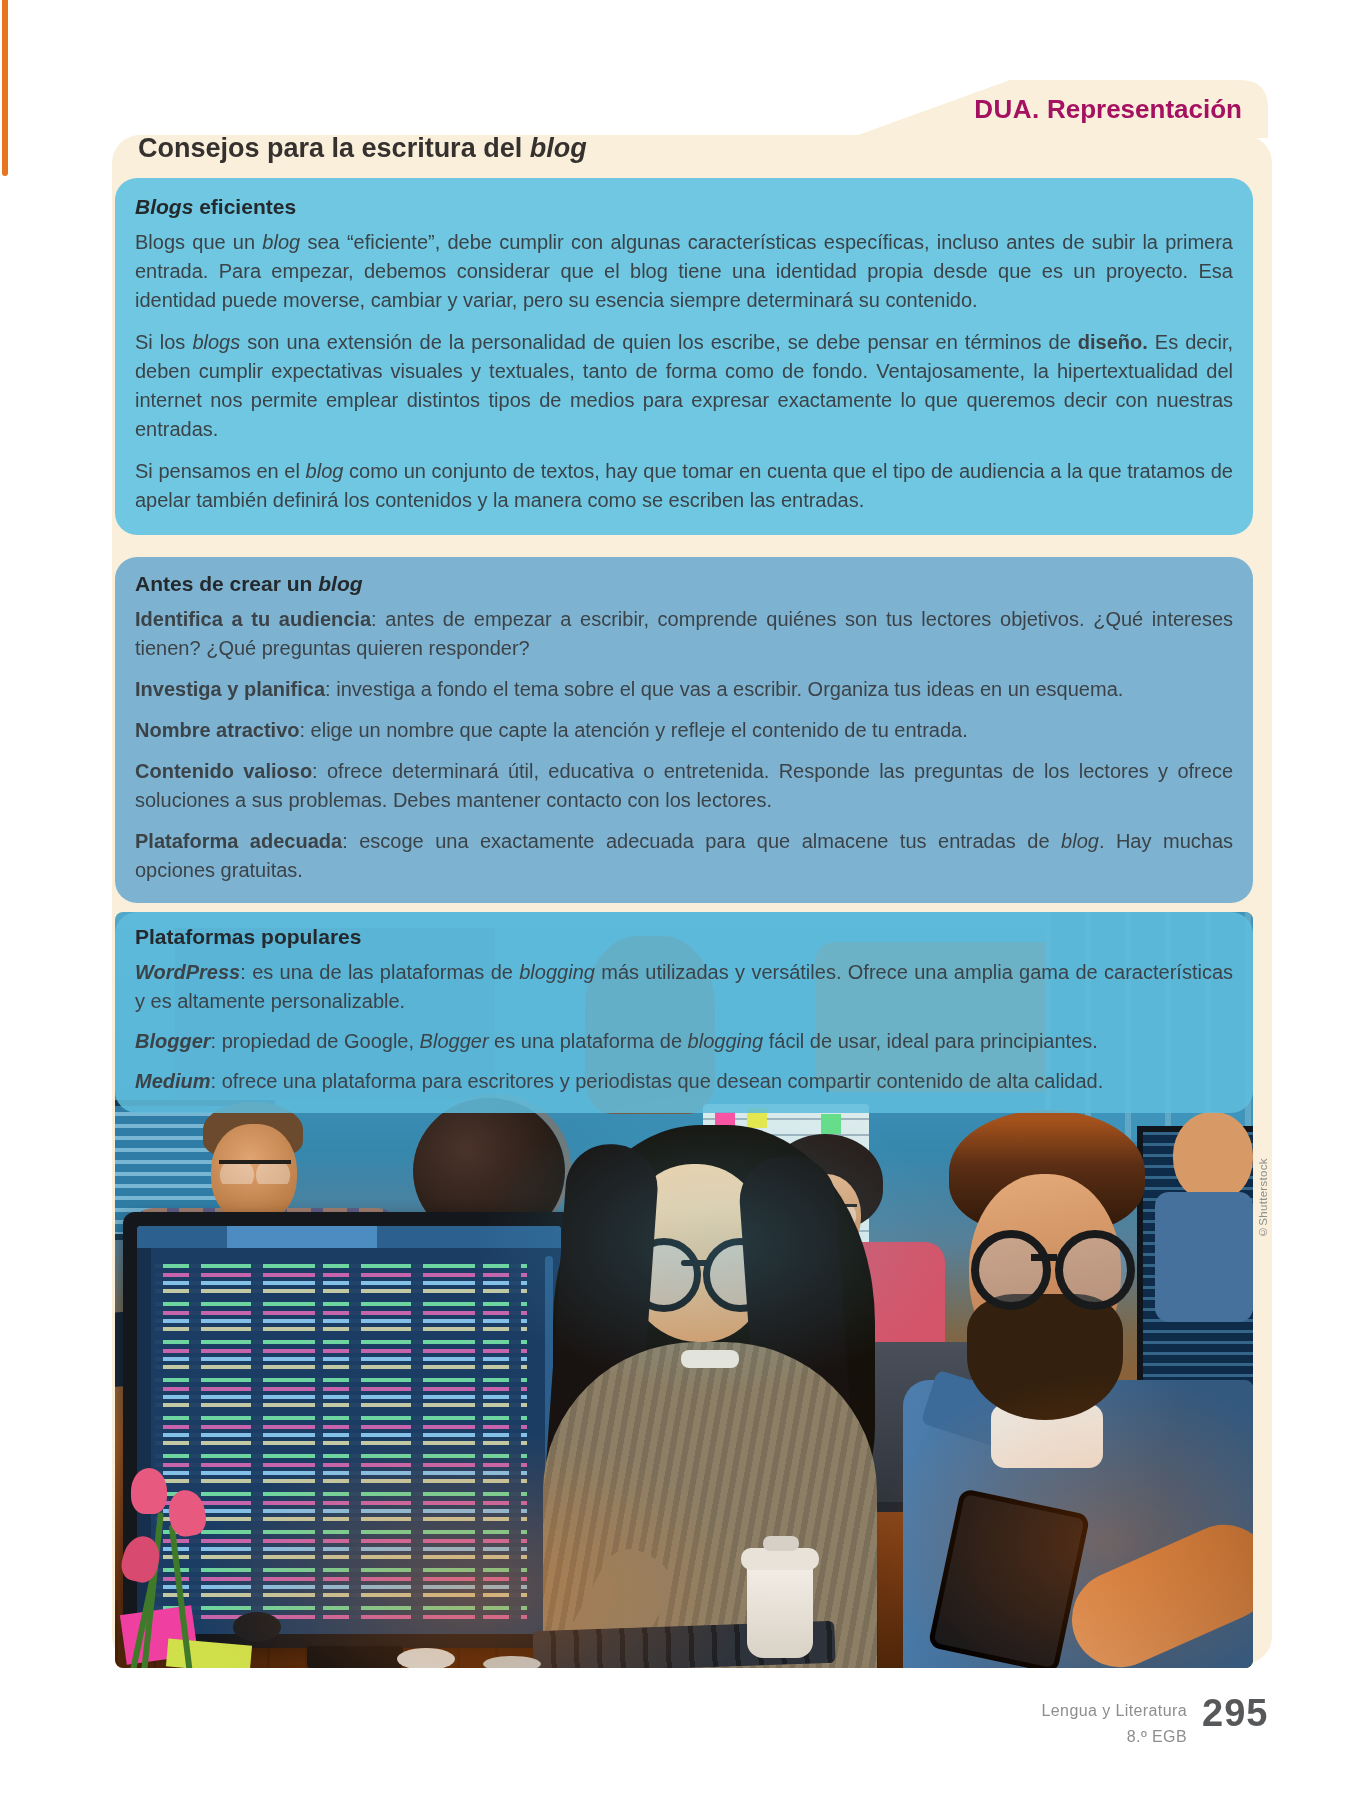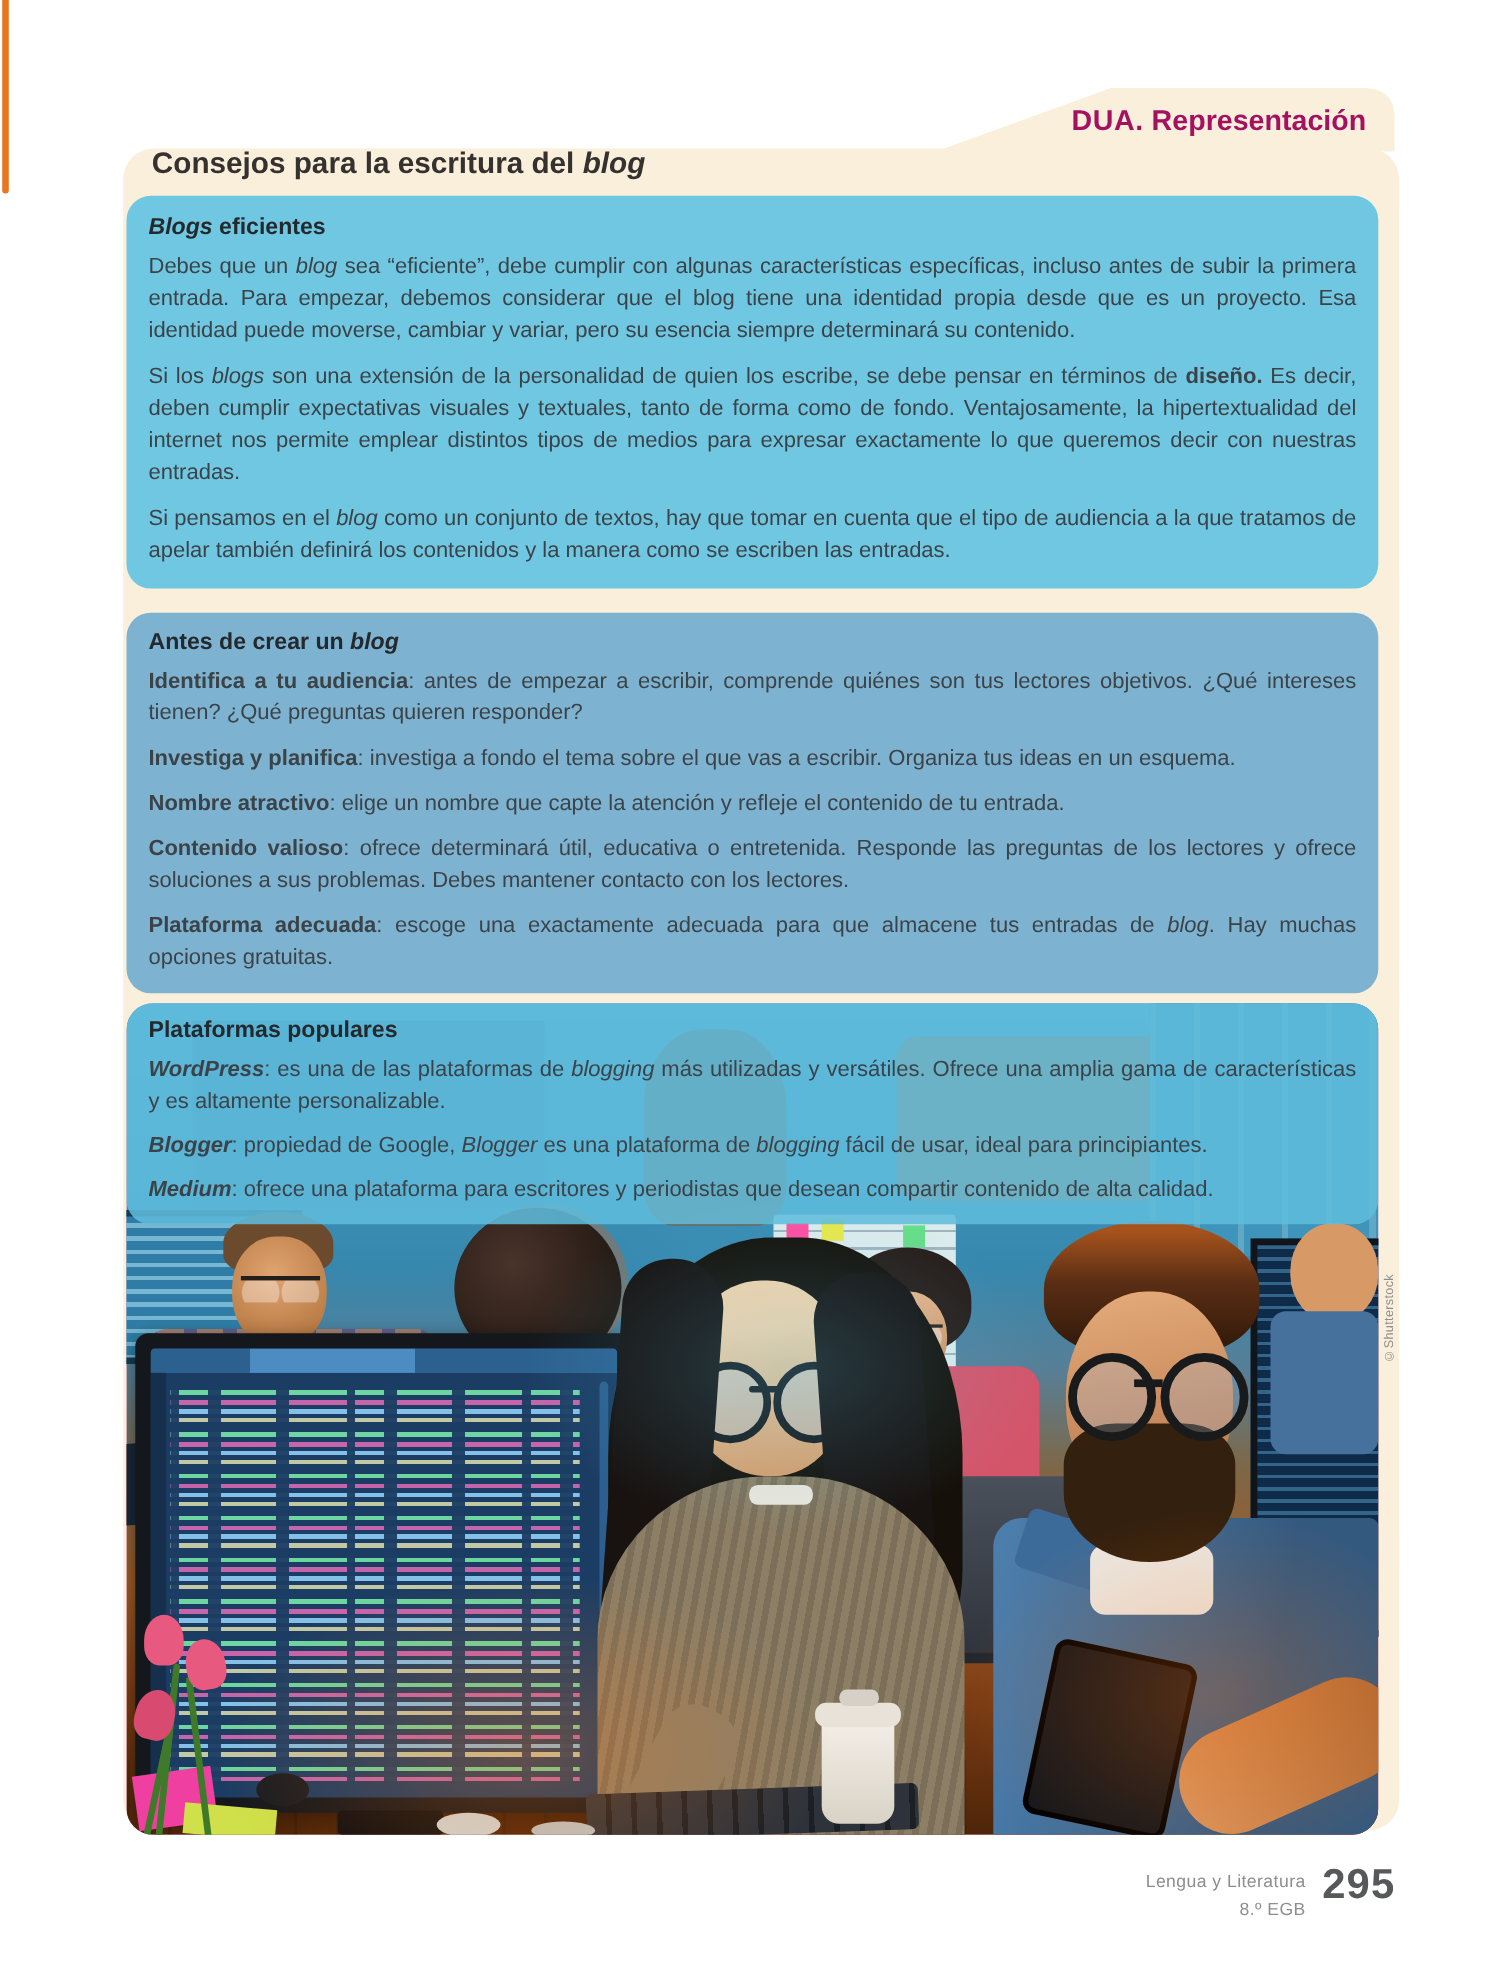--- a/index.html
+++ b/index.html
@@ -23,21 +23,21 @@
   .box p{margin:0 0 13px;text-align:justify;}
   .box1{left:115px;top:178px;width:1138px;height:357px;background:#6fc7e1;padding:16px 20px 4px;box-sizing:border-box;}
   .box2{left:115px;top:557px;width:1138px;height:346px;background:#7db3d1;padding:14px 20px 2px;box-sizing:border-box;}
   .box2 p{margin-bottom:12px;}
   .box3{left:0;top:0;width:1138px;height:201px;background:rgba(95,188,221,0.87);
         border-radius:22px;padding:12px 20px 2px;box-sizing:border-box;position:absolute;z-index:40;}
   .box3 p{margin-bottom:11px;}
   .sb{font-weight:700}.si{font-style:italic}.sbi{font-weight:700;font-style:italic}
 
   
-  .photo{left:115px;top:912px;width:1138px;height:756px;border-radius:24px;overflow:hidden;background:#f9a8d4;}
+  .photo{left:115px;top:912px;width:1138px;height:756px;border-radius:8px;overflow:hidden;background:#fef9c3;}
   .photo .abs{position:absolute;}
   .ph-bg{inset:0;background:linear-gradient(180deg,#53a8c9 0%,#3d92b8 20%,#3787ad 32%,#577f97 44%,#7e6747 56%,#9c5a26 70%,#7a3c14 84%,#4e2509 100%);}
   .ph-screen1{left:-10px;top:188px;width:170px;height:140px;background:#2f7da6;
       box-shadow:inset 0 0 0 6px #173c52;background-image:repeating-linear-gradient(180deg,rgba(190,240,255,.5) 0 4px,transparent 4px 12px);}
   .ph-window-right{left:930px;top:0;width:208px;height:230px;background:#3e94ba;
       background-image:repeating-linear-gradient(90deg,rgba(255,255,255,.18) 0 6px,transparent 6px 40px);}
   .ph-monitor-far-right{left:1022px;top:214px;width:116px;height:350px;background:#0f2b4a;border:6px solid #10151c;
       background-image:repeating-linear-gradient(180deg,rgba(120,210,255,.35) 0 3px,transparent 3px 11px);}
   .ph-whiteboard{left:588px;top:192px;width:166px;height:152px;background:#dcebec;border-radius:4px;
       background-image:repeating-linear-gradient(180deg,transparent 0 14px,#9fb4bd 14px 16px);}
@@ -164,21 +164,21 @@
       <span class="sec">Representación</span>
     </div>
   </div>
 
   <div class="abs panel"></div>
 
   <h1 class="abs page-title"><span class="sb">Consejos para la escritura del </span><span class="sbi">blog</span></h1>
 
   <section class="abs box box1">
     <h2><span class="sbi">Blogs</span><span class="sb"> eficientes</span></h2>
-    <p><span>Debes que un </span><span class="si">blog</span><span> sea “eficiente”, debe cumplir con algunas características específicas, incluso antes de subir la primera entrada. Para empezar, debemos considerar que el blog tiene una identidad propia desde que es un proyecto. Esa identidad puede moverse, cambiar y variar, pero su esencia siempre determinará su contenido.</span></p>
+    <p><span>Blogs que un </span><span class="si">blog</span><span> sea “eficiente”, debe cumplir con algunas características específicas, incluso antes de subir la primera entrada. Para empezar, debemos considerar que el blog tiene una identidad propia desde que es un proyecto. Esa identidad puede moverse, cambiar y variar, pero su esencia siempre determinará su contenido.</span></p>
     <p><span>Si los </span><span class="si">blogs</span><span> son una extensión de la personalidad de quien los escribe, se debe pensar en términos de </span><span class="sb">diseño.</span><span> Es decir, deben cumplir expectativas visuales y textuales, tanto de forma como de fondo. Ventajosamente, la hipertextualidad del internet nos permite emplear distintos tipos de medios para expresar exactamente lo que queremos decir con nuestras entradas.</span></p>
     <p><span>Si pensamos en el </span><span class="si">blog</span><span> como un conjunto de textos, hay que tomar en cuenta que el tipo de audiencia a la que tratamos de apelar también definirá los contenidos y la manera como se escriben las entradas.</span></p>
   </section>
 
   <section class="abs box box2">
     <h2><span class="sb">Antes de crear un </span><span class="sbi">blog</span></h2>
     <p><span class="sb">Identifica a tu audiencia</span><span>: antes de empezar a escribir, comprende quiénes son tus lectores objetivos. ¿Qué intereses tienen? ¿Qué preguntas quieren responder?</span></p>
     <p><span class="sb">Investiga y planifica</span><span>: investiga a fondo el tema sobre el que vas a escribir. Organiza tus ideas en un esquema.</span></p>
     <p><span class="sb">Nombre atractivo</span><span>: elige un nombre que capte la atención y refleje el contenido de tu entrada.</span></p>
     <p><span class="sb">Contenido valioso</span><span>: ofrece determinará útil, educativa o entretenida. Responde las preguntas de los lectores y ofrece soluciones a sus problemas. Debes mantener contacto con los lectores.</span></p>

